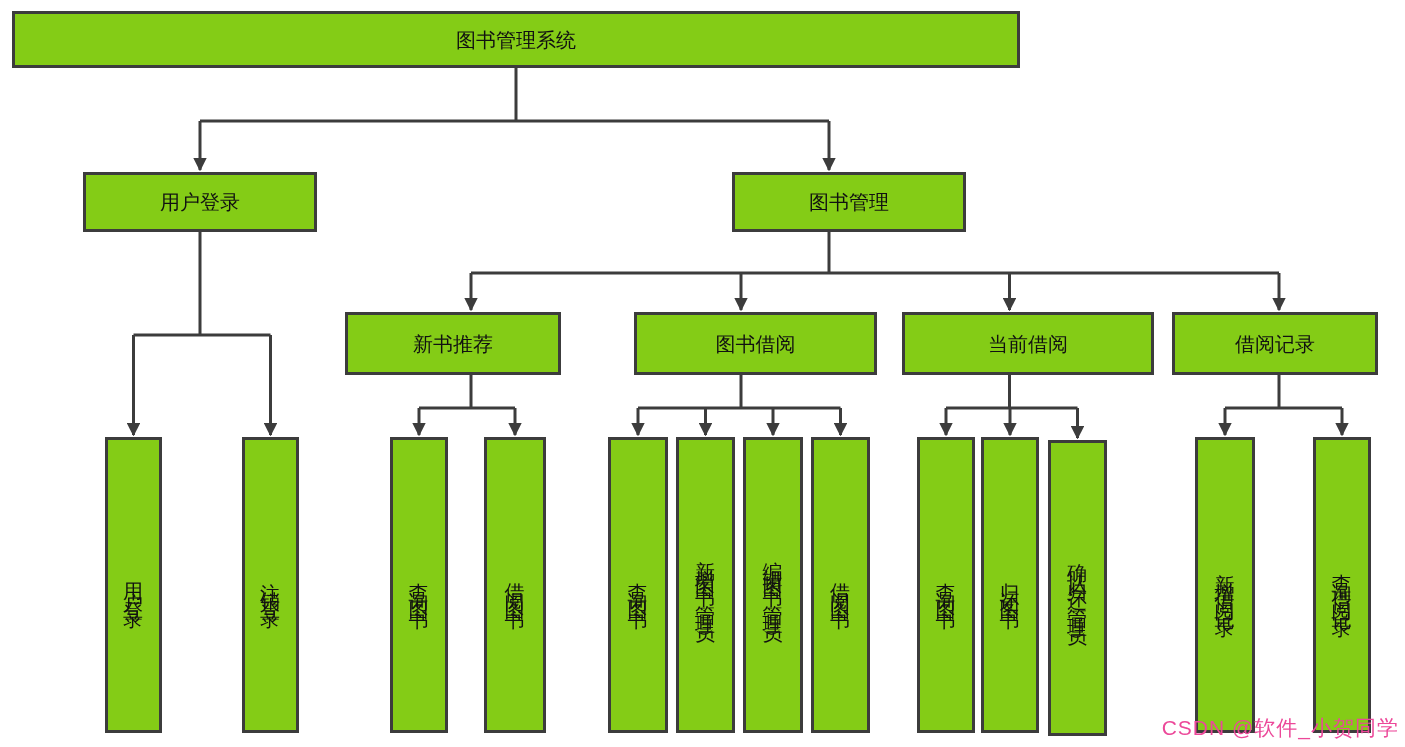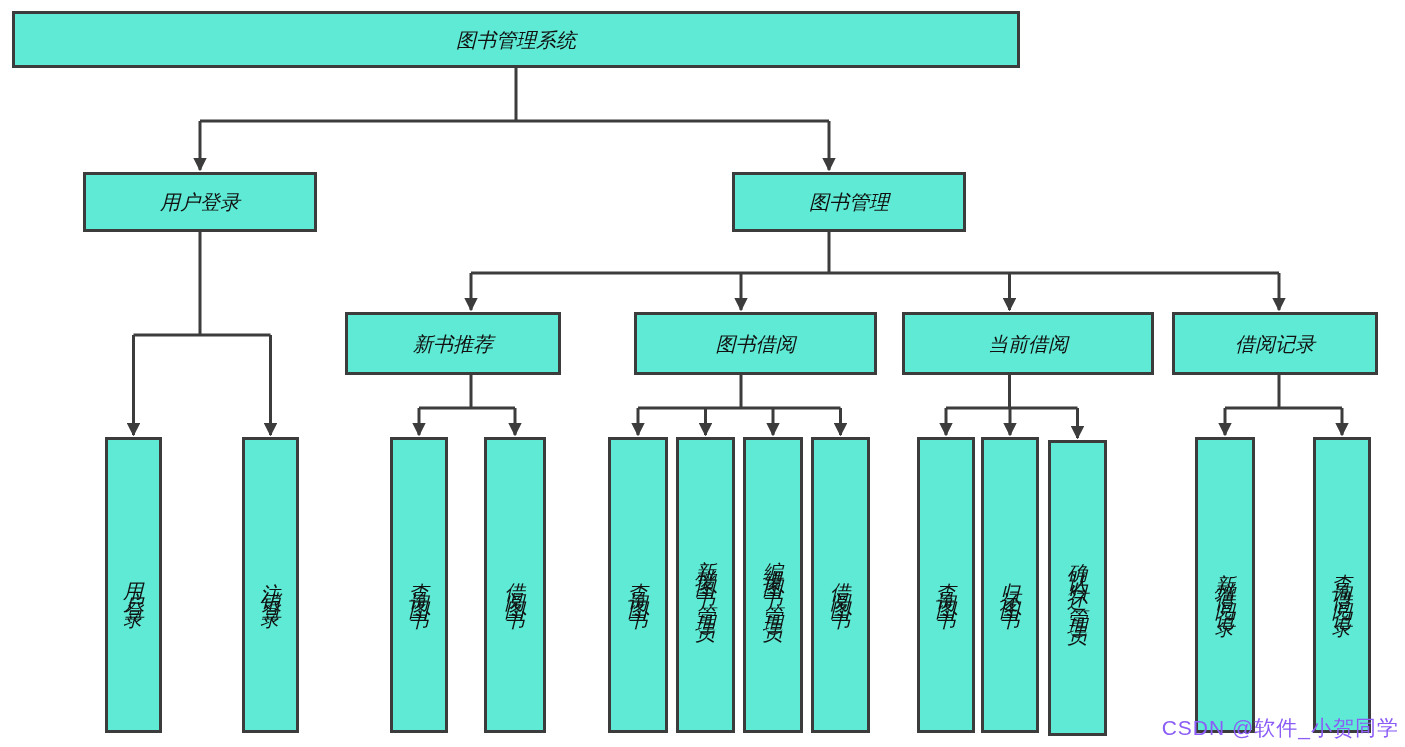--- a/index.html
+++ b/index.html
@@ -15,48 +15,47 @@
     overflow: hidden;
   }
   .connectors {
     position: absolute;
     left: 0; top: 0;
   }
   .node {
     position: absolute;
     box-sizing: border-box;
     border: 3px solid #3c3c3c;
-    background: #5eead4;
+    background: #84cc16;
     color: #111111;
     display: flex;
     align-items: center;
     justify-content: center;
     font-size: 20px;
     line-height: 1.2;
     white-space: nowrap;
-    font-style: italic;
   }
   .node.root { left: 12px; top: 11px; width: 1008px; height: 57px; }
   .node.lvl2 { top: 172px; width: 234px; height: 60px; }
   .node.lvl3 { top: 312px; height: 63px; }
   .node.leaf {
     top: 437px;
     height: 296px;
     writing-mode: vertical-rl;
     text-orientation: mixed;
     letter-spacing: 9px;
     white-space: normal;
     font-size: 20px;
   }
   .watermark {
     position: absolute;
     right: 6px;
     bottom: 5px;
     font-size: 21px;
-    color: #8b5cf6;
+    color: #ec4899;
     letter-spacing: 1px;
     pointer-events: none;
   }
 </style>
 </head>
 <body>
 
 <div class="canvas">
 
   <svg class="connectors" width="1405" height="747" viewBox="0 0 1405 747">

